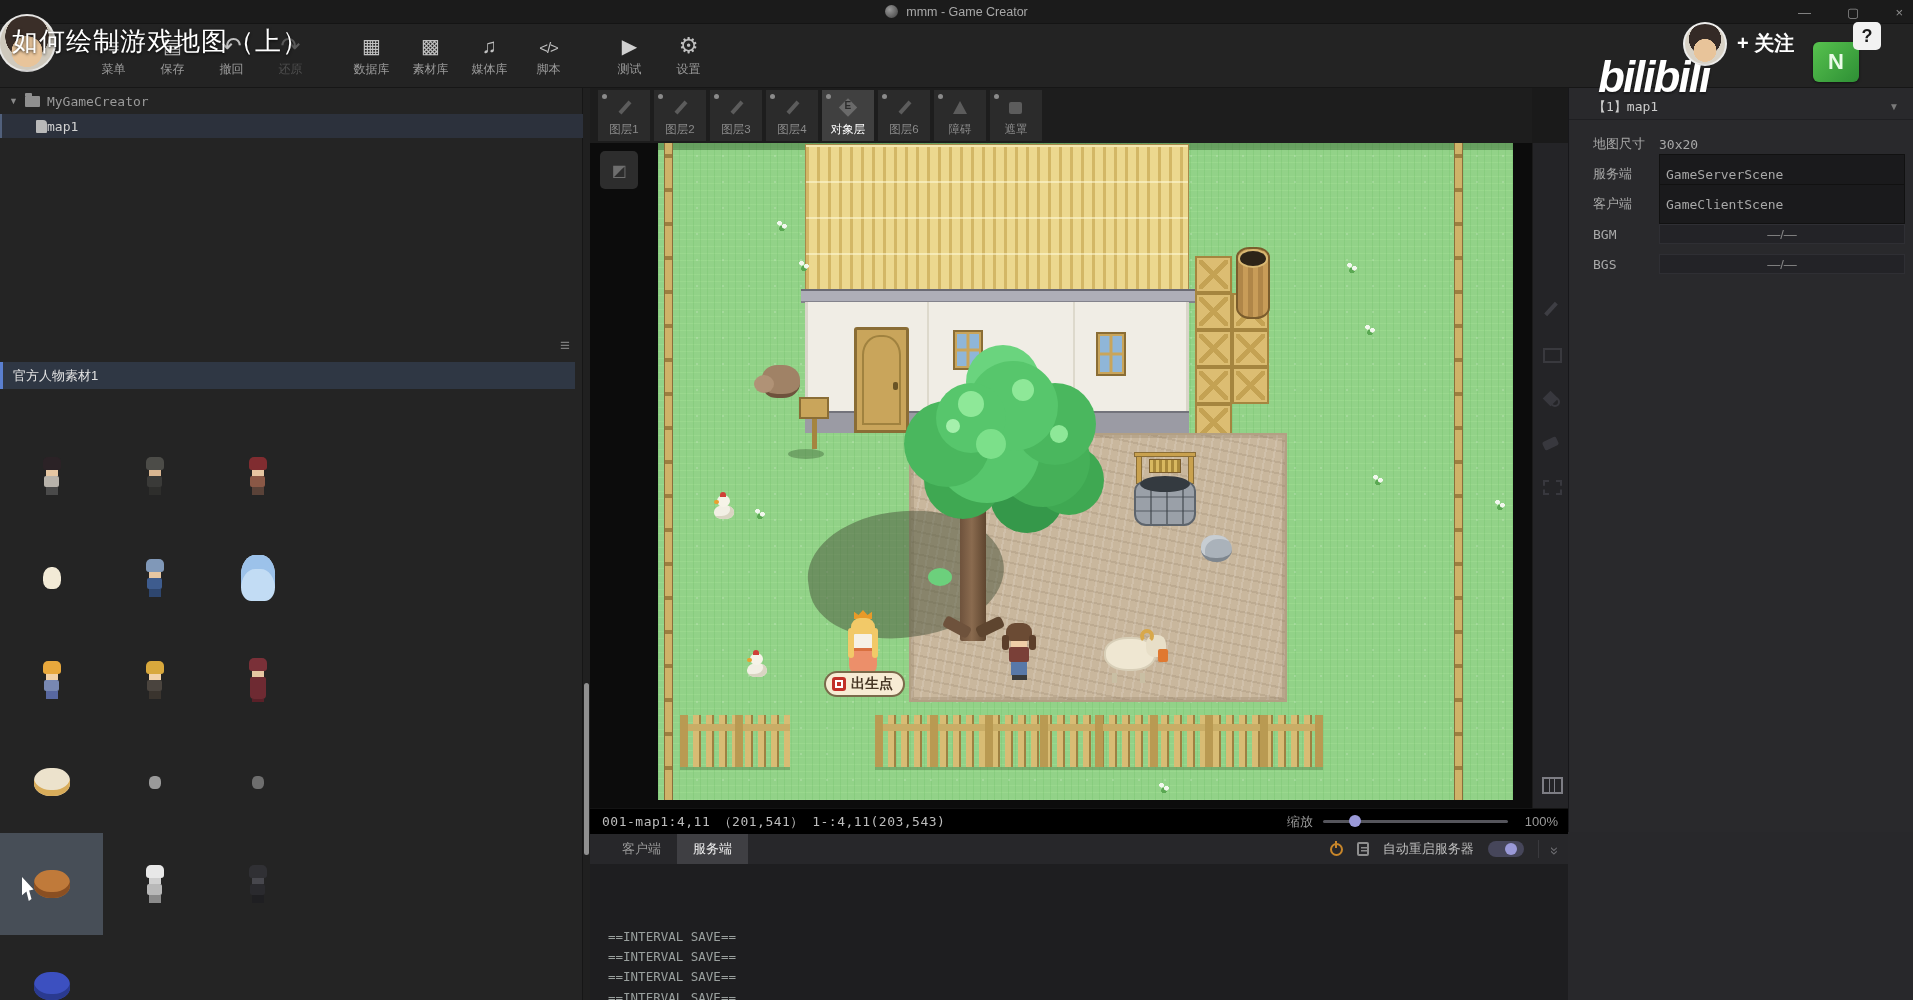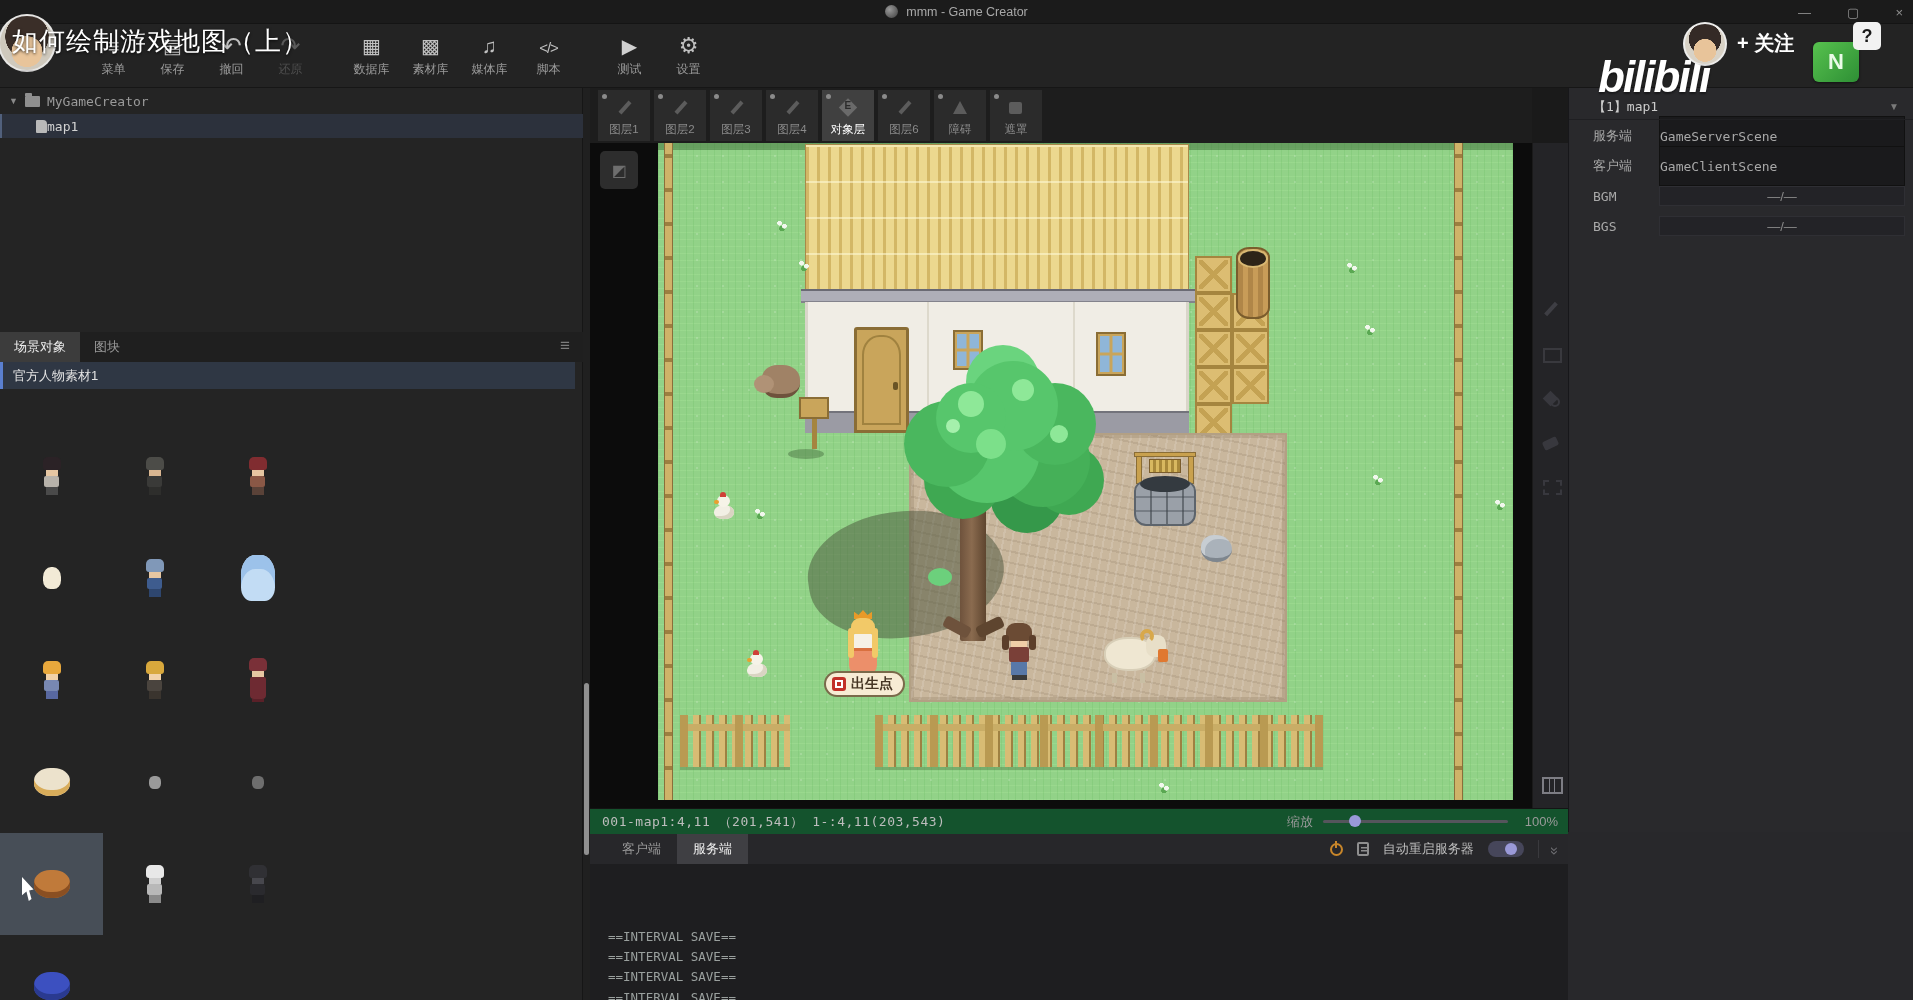--- a/index.html
+++ b/index.html
@@ -232,21 +232,21 @@
   .t-rect::before{content:"";position:absolute;left:1px;top:3px;width:15px;height:11px;border:2px solid #4a4a52;}
   .t-bucket::before{content:"";position:absolute;left:3px;top:3px;width:11px;height:11px;background:#4a4a52;transform:rotate(45deg);}
   .t-bucket::after{content:"";position:absolute;right:0;bottom:1px;width:6px;height:6px;border:2px solid #4a4a52;border-radius:50%;}
   .t-eraser::before{content:"";position:absolute;left:1px;top:4px;width:15px;height:9px;background:#4a4a52;border-radius:2px;transform:rotate(-25deg);}
   .t-select::before{content:"";position:absolute;left:1px;top:3px;width:15px;height:11px;border:2px dashed #4a4a52;}
   .t-map{opacity:1;}
   .t-map::before{content:"";position:absolute;left:0;top:2px;width:17px;height:13px;border:2px solid #7d7d84;
      background:linear-gradient(90deg,transparent 0 5px,#7d7d84 5px 6px,transparent 6px 10px,#7d7d84 10px 11px,transparent 11px);}
 
   
-  .statusbar{position:absolute;left:590px;top:808px;width:978px;height:26px;background:#14532d;border-top:1px solid #141414;
+  .statusbar{position:absolute;left:590px;top:808px;width:978px;height:26px;background:#000000;border-top:1px solid #141414;
              display:flex;align-items:center;font-size:13px;color:#bdbdbd;}
   .coords{margin-left:12px;letter-spacing:.5px;}
   .zoom-wrap{position:absolute;right:10px;display:flex;align-items:center;gap:10px;color:#9a9a9a;font-size:13px;}
   .zoom-track{position:relative;width:185px;height:3px;background:#55555c;border-radius:2px;}
   .zoom-knob{position:absolute;left:26px;top:-5px;width:12px;height:12px;border-radius:50%;background:#9a99d8;}
 
   
   .console{position:absolute;left:590px;top:834px;width:978px;height:166px;background:#1e1e20;}
   .console-tabs{position:absolute;left:0;top:0;width:100%;height:30px;background:#27272a;display:flex;align-items:stretch;padding-left:16px;}
   .ctab{padding:0 16px;display:flex;align-items:center;font-size:13px;color:#9a9a9a;}
@@ -266,21 +266,21 @@
   
   .inspector{position:absolute;left:1568px;top:88px;width:345px;height:744px;background:#29292c;border-left:1px solid #17171a;}
   .insp-tabs{display:flex;height:28px;background:#2e2e31;border-bottom:1px solid #1c1c1f;padding-left:20px;align-items:stretch;}
   .itab{padding:0 18px;display:flex;align-items:center;font-size:13.5px;color:#9a9a9a;}
   .itab.active{background:#202023;color:#fafafa;}
   .insp-select{position:relative;height:26px;margin-top:6px;display:flex;align-items:center;padding:0 12px 0 24px;
                font-size:13px;color:#cccccc;border-bottom:1px solid #1f1f22;}
   .insp-select .car{position:absolute;right:14px;color:#7a7a7a;font-size:10px;}
   .irow{display:flex;align-items:center;height:28px;margin:2px 8px 2px 24px;font-size:13px;color:#a8a8a8;gap:8px;}
   .irow .ilabel{width:58px;flex:none;}
-  .ifield{flex:1;height:40px;background:#1a1a1c;border:1px solid #111;display:flex;align-items:center;padding-left:0;
+  .ifield{flex:1;height:40px;background:#1a1a1c;border:1px solid #111;display:flex;align-items:center;padding-left:6px;
           color:#a8a8a8;font-size:13px;}
   .ibtn{flex:1;height:20px;background:#232327;border:1px solid #2f2f34;display:flex;align-items:center;justify-content:center;
         color:#8a8a8a;font-size:13px;}
   .filler-br{position:absolute;left:1568px;top:832px;width:345px;height:168px;background:#28282b;}
 </style>
 </head>
 <body>
 
 <div class="app">
 
@@ -350,29 +350,20 @@
     <div class="tree-root">
       <span class="tri">▼</span>
       <span class="folder"></span>
       <span class="mono">MyGameCreator</span>
     </div>
     <div class="tree-item">
       <span class="ficon"></span>
       <span class="mono">map1</span>
     </div>
 
-    <div class="ltabs">
-
-    <div class="ltab2 active">
-          <span>场景对象</span>
-        </div>
-        <div class="ltab2">
-          <span>图块</span>
-        </div>
-      </div>
     <div class="burger">≡</div>
 
     <div class="asset-row">
       <span>官方人物素材1</span>
     </div>
 
     <div class="sprite-grid">
 
     <div class="cell" style="--c1: #2b2226; --c2: #e6c6a2; --c3: #b7b2aa; --c4: #4a4a4a;">
           <div class="sprite person">
@@ -685,20 +676,24 @@
       
     <div class="logline">==INTERVAL SAVE==</div><div class="logline">==INTERVAL SAVE==</div><div class="logline">==INTERVAL SAVE==</div><div class="logline">==INTERVAL SAVE==</div></div>
   </div>
   <div class="filler-br"></div>
 
   <div class="inspector">
     <div class="insp-select">
       <span class="mono">【1】map1</span>
       <span class="car">▼</span>
     </div>
+    <div class="irow" style="margin-top:10px;">
+      <span class="ilabel">地图尺寸</span>
+      <span class="mono">30x20</span>
+    </div>
     <div class="irow">
       <span class="ilabel">服务端</span>
       <span class="ifield mono">GameServerScene</span>
     </div>
     <div class="irow">
       <span class="ilabel">客户端</span>
       <span class="ifield mono">GameClientScene</span>
     </div>
     <div class="irow">
       <span class="ilabel mono">BGM</span>

